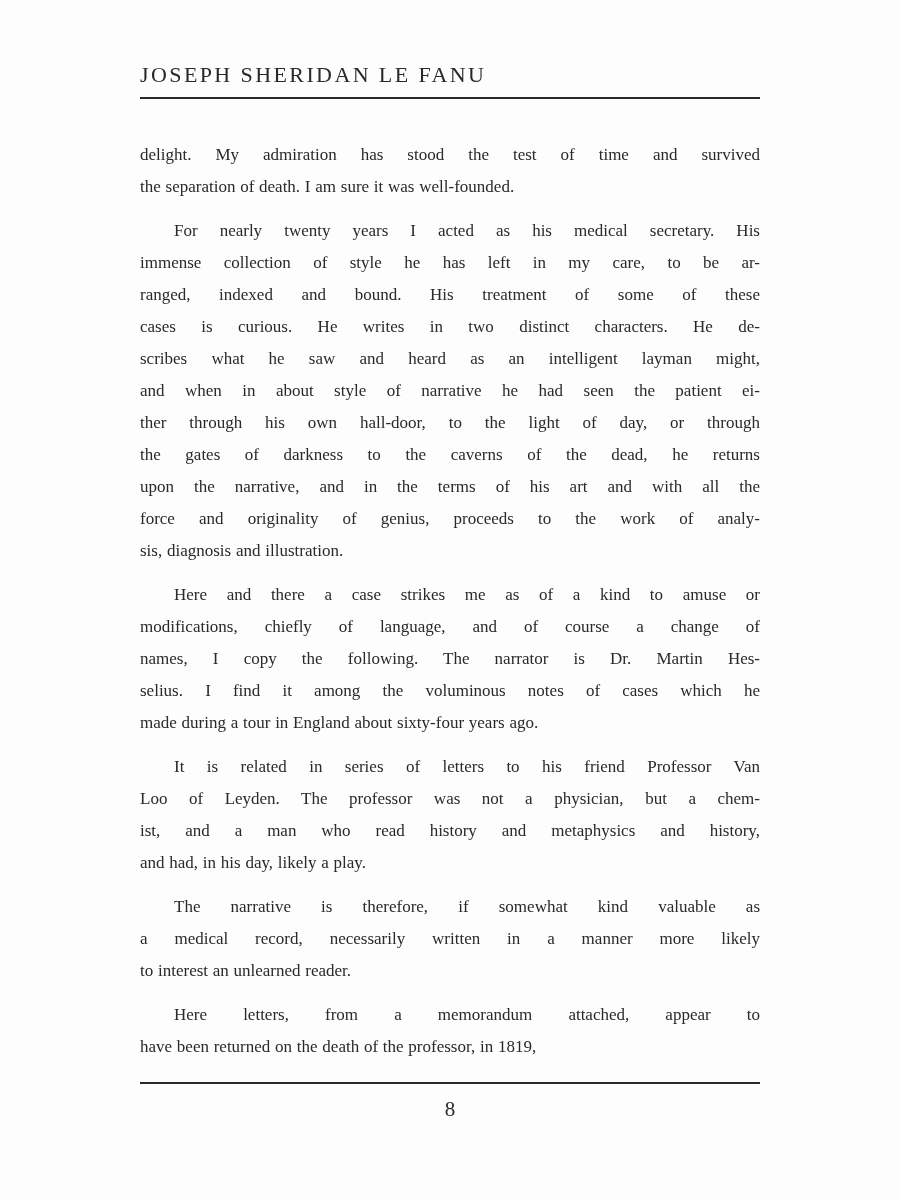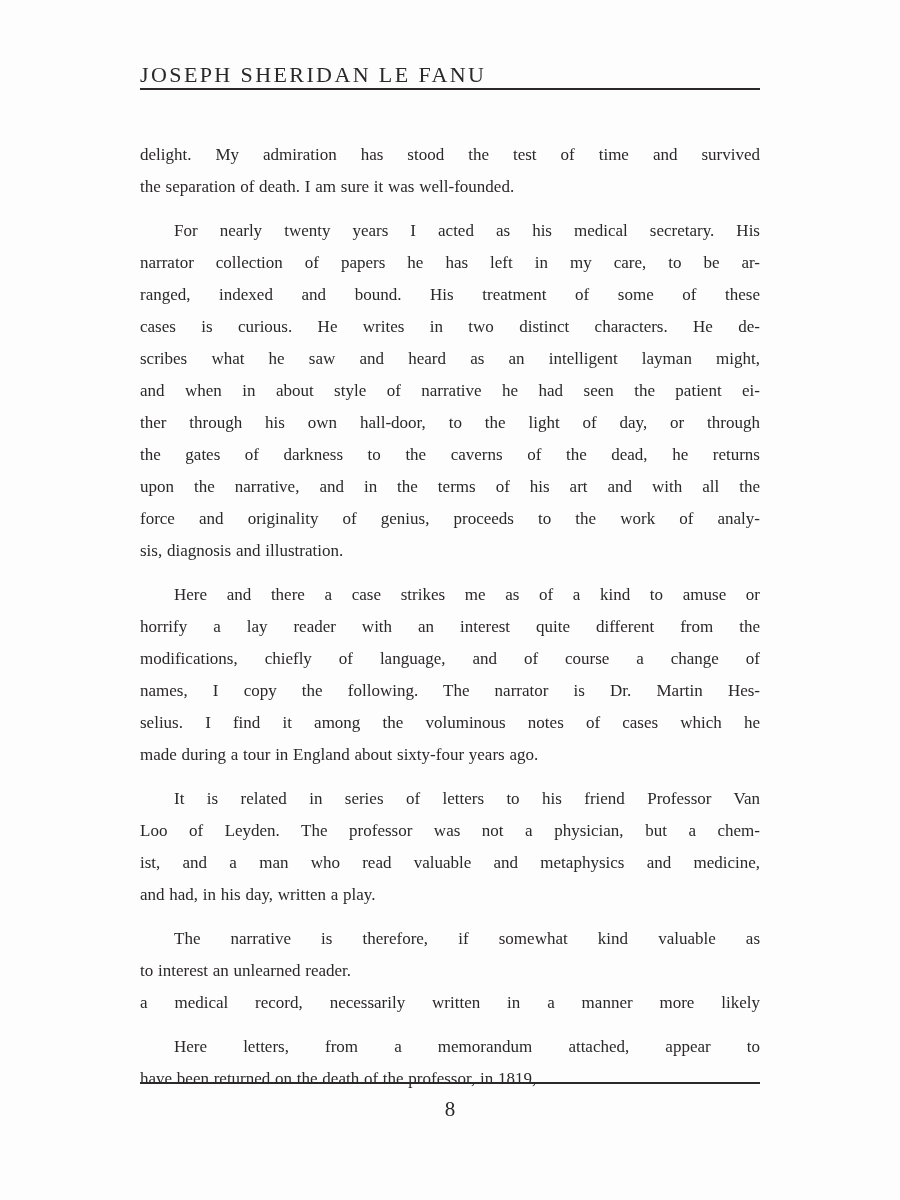--- a/index.html
+++ b/index.html
@@ -16,20 +16,21 @@
     color: var(--text-color, #2b2829);
     font-family: "Liberation Serif", "DejaVu Serif", serif;
     overflow: hidden;
   }
   .running-header {
     position: absolute;
     left: 140px;
     right: 140px;
     top: 62px;
     border-bottom: 2px solid var(--rule-color, #2b2829);
+    padding-bottom: 9px;
   }
   .running-header .header-title {
     font-size: 22px;
     letter-spacing: 2.4px;
     line-height: 26px;
     font-weight: 400;
     margin: 0;
   }
   .body-text {
     position: absolute;
@@ -79,49 +80,48 @@
     <h1 class="header-title">JOSEPH SHERIDAN LE FANU</h1>
   </div>
 
   <div class="body-text">
       <div>
         <div class="line">delight. My admiration has stood the test of time and survived</div>
         <div class="line last">the separation of death. I am sure it was well-founded.</div>
       </div>
       <div>
         <div class="line indented">For nearly twenty years I acted as his medical secretary. His</div>
-        <div class="line">narrator collection of papers he has left in my care, to be ar-</div>
+        <div class="line">immense collection of style he has left in my care, to be ar-</div>
         <div class="line">ranged, indexed and bound. His treatment of some of these</div>
         <div class="line">cases is curious. He writes in two distinct characters. He de-</div>
         <div class="line">scribes what he saw and heard as an intelligent layman might,</div>
         <div class="line">and when in about style of narrative he had seen the patient ei-</div>
         <div class="line">ther through his own hall-door, to the light of day, or through</div>
         <div class="line">the gates of darkness to the caverns of the dead, he returns</div>
         <div class="line">upon the narrative, and in the terms of his art and with all the</div>
         <div class="line">force and originality of genius, proceeds to the work of analy-</div>
         <div class="line last">sis, diagnosis and illustration.</div>
       </div>
       <div>
         <div class="line indented">Here and there a case strikes me as of a kind to amuse or</div>
-        <div class="line">horrify a lay reader with an interest quite different from the</div>
         <div class="line">modifications, chiefly of language, and of course a change of</div>
         <div class="line">names, I copy the following. The narrator is Dr. Martin Hes-</div>
         <div class="line">selius. I find it among the voluminous notes of cases which he</div>
         <div class="line last">made during a tour in England about sixty-four years ago.</div>
       </div>
       <div>
         <div class="line indented">It is related in series of letters to his friend Professor Van</div>
         <div class="line">Loo of Leyden. The professor was not a physician, but a chem-</div>
-        <div class="line">ist, and a man who read valuable and metaphysics and medicine,</div>
-        <div class="line last">and had, in his day, written a play.</div>
+        <div class="line">ist, and a man who read history and metaphysics and history,</div>
+        <div class="line last">and had, in his day, likely a play.</div>
       </div>
       <div>
         <div class="line indented">The narrative is therefore, if somewhat kind valuable as</div>
+        <div class="line">a medical record, necessarily written in a manner more likely</div>
         <div class="line last">to interest an unlearned reader.</div>
-        <div class="line">a medical record, necessarily written in a manner more likely</div>
       </div>
       <div>
         <div class="line indented">Here letters, from a memorandum attached, appear to</div>
         <div class="line last">have been returned on the death of the professor, in 1819,</div>
       </div>
     </div>
 
   <div class="footer-rule"></div>
 
   <div class="page-number">8</div>

